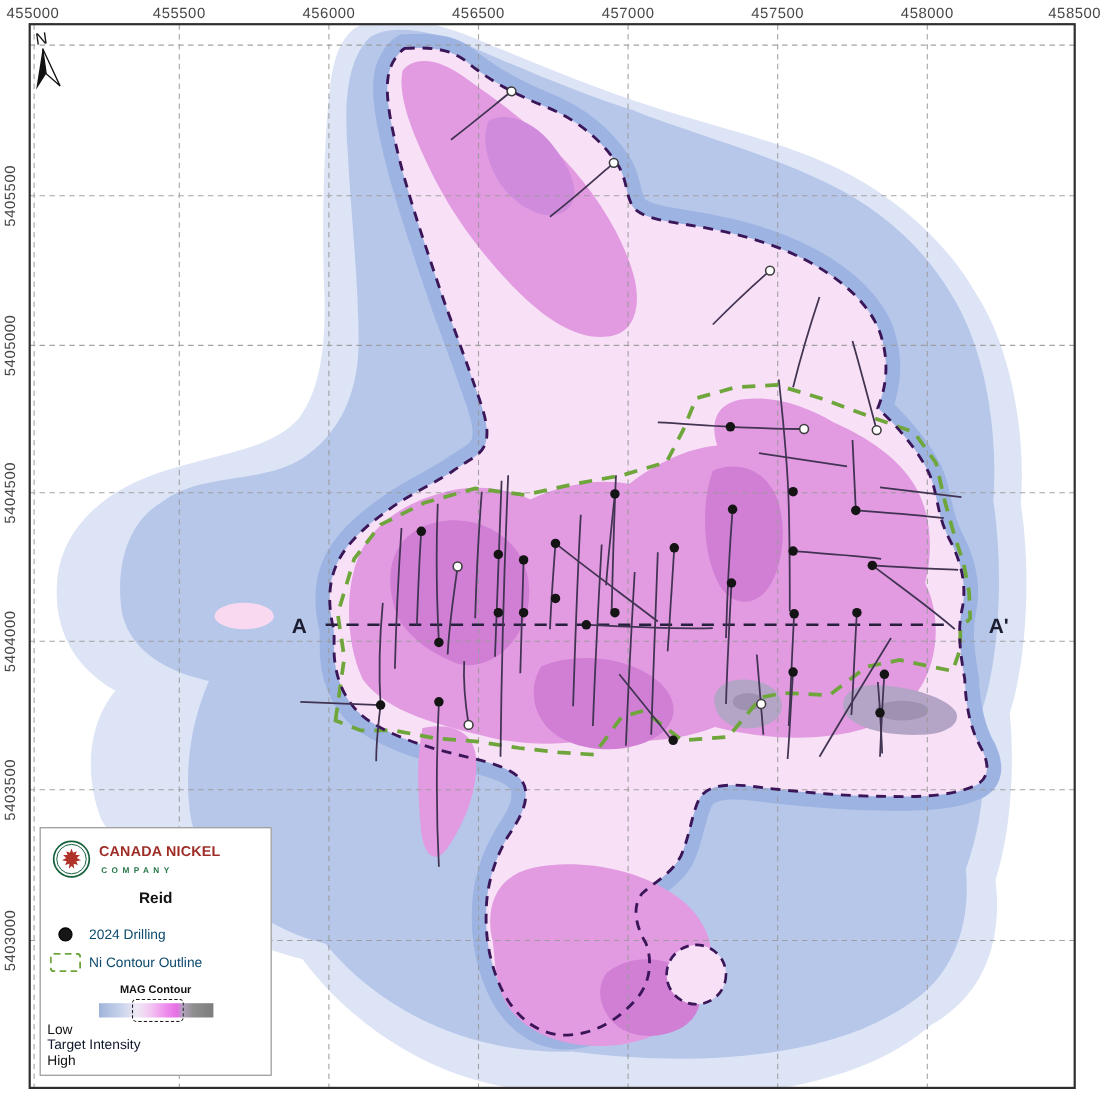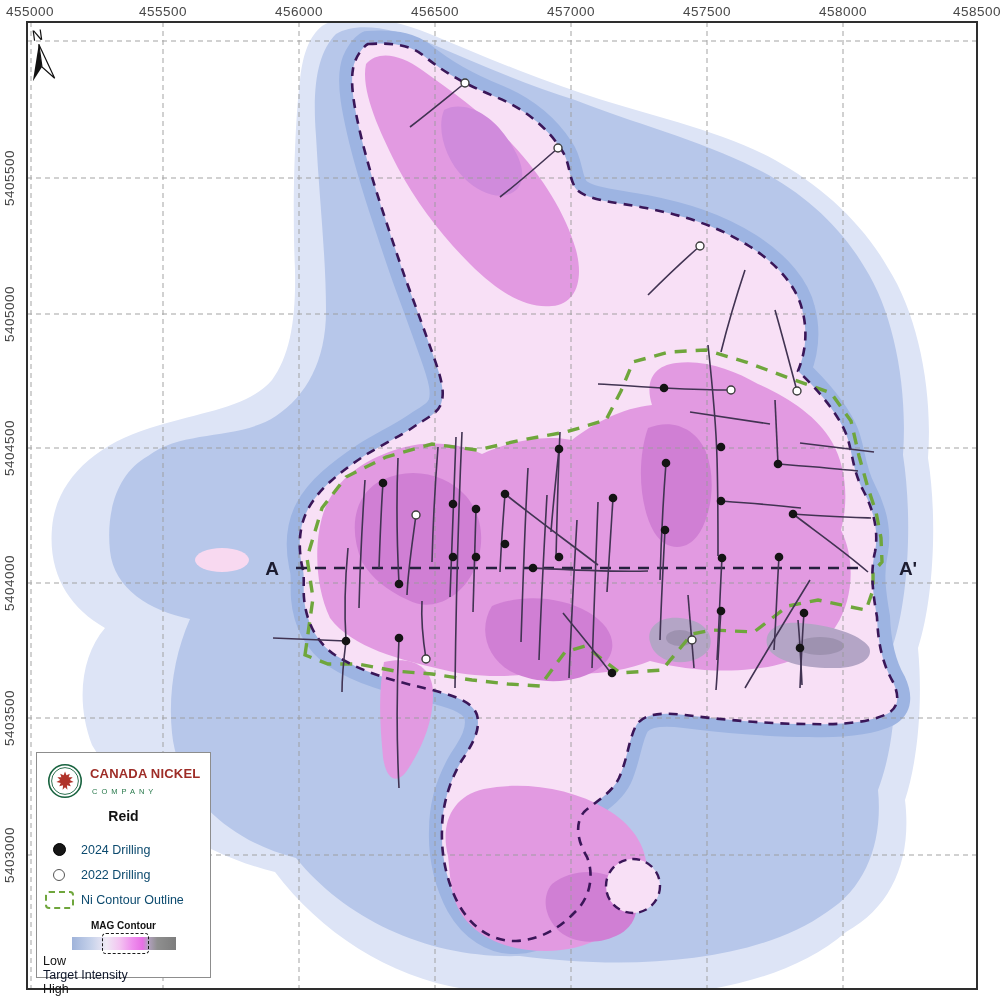--- a/index.html
+++ b/index.html
@@ -4,26 +4,26 @@
 <style>
   html,body{margin:0;padding:0;background:#fff;}
   .stage{position:relative;width:1000px;height:1000px;background:#ffffff;overflow:hidden;
          font-family:"Liberation Sans",sans-serif;}
   svg text{font-family:"Liberation Sans",sans-serif;}
   .axis-label{font-size:13.5px;fill:#474747;letter-spacing:.5px;}
   .section-label{font-size:19px;font-weight:bold;fill:#1c1c30;}
   .north-label{font-size:15px;fill:#111;}
 
   
-  .legend{position:absolute;left:36px;top:752px;width:175px;height:226px;background:#fff;
+  .legend{position:absolute;left:36px;top:752px;width:211px;height:226px;background:#fff;
           border:1px solid #8d8d8d;box-sizing:border-box;z-index:5;}
   .brand{display:flex;align-items:center;gap:7px;margin:10px 8px 0 10px;}
   .brand-text{display:flex;flex-direction:column;}
   .brand-line1{font-size:13px;font-weight:bold;color:#9e2d27;letter-spacing:.2px;white-space:nowrap;}
-  .brand-line2{font-size:7.5px;color:#27784a;letter-spacing:4px;margin-top:6px;margin-left:2px;}
+  .brand-line2{font-size:7.5px;color:#27784a;letter-spacing:4px;margin-top:6px;margin-left:2px;font-weight:bold;}
   .legend-title{text-align:center;font-weight:bold;font-size:14px;color:#111;margin-top:9px;}
   .legend-items{margin-top:13px;}
   .legend-item{display:flex;align-items:center;height:25px;}
   .sym{width:44px;display:flex;justify-content:center;align-items:center;flex:0 0 44px;}
   .item-label{font-size:12.5px;color:#0c4a6e;}
   .dot-filled{width:11px;height:11px;border-radius:50%;background:#161616;border:1px solid #000;}
   .dot-open{width:10px;height:10px;border-radius:50%;background:#fff;border:1.5px solid #555;}
   .res-box{width:25px;height:14px;border:2.5px dashed #6fa63c;border-radius:4px;}
   .mag-title{text-align:center;font-weight:bold;font-size:10px;color:#111;margin-top:8px;}
   .mag-bar{position:relative;width:104px;height:13px;margin:6px auto 0;
@@ -336,26 +336,20 @@
 
   <div class="legend-items">
     <div class="legend-item">
       <span class="sym">
             <span class="dot-filled"></span>
           </span>
       <span class="item-label">2024 Drilling</span>
     </div>
     <div class="legend-item">
       <span class="sym">
-            <span class="dot-open"></span>
-          </span>
-      <span class="item-label">2022 Drilling</span>
-    </div>
-    <div class="legend-item">
-      <span class="sym">
             <span class="res-box"></span>
           </span>
       <span class="item-label">Ni Contour Outline</span>
     </div>
   </div>
 
   <div class="mag-title">MAG Contour</div>
   <div class="mag-bar">
     <div class="mag-window"></div>
   </div>

